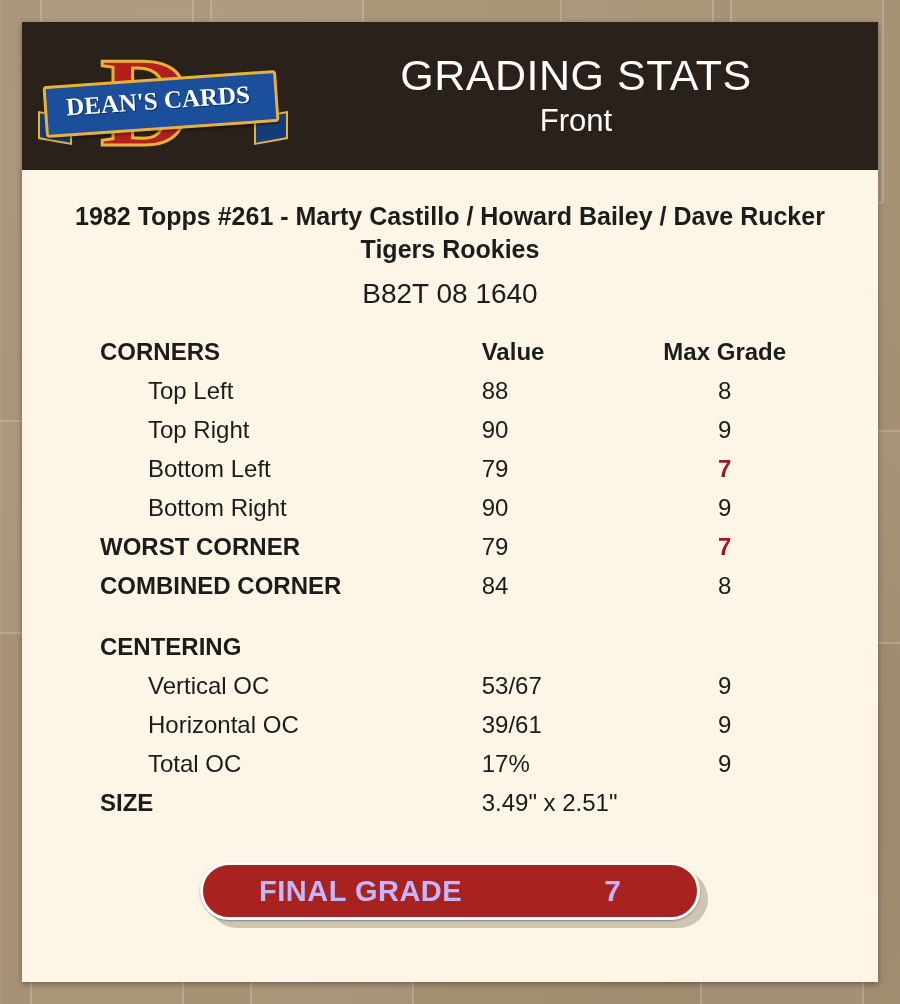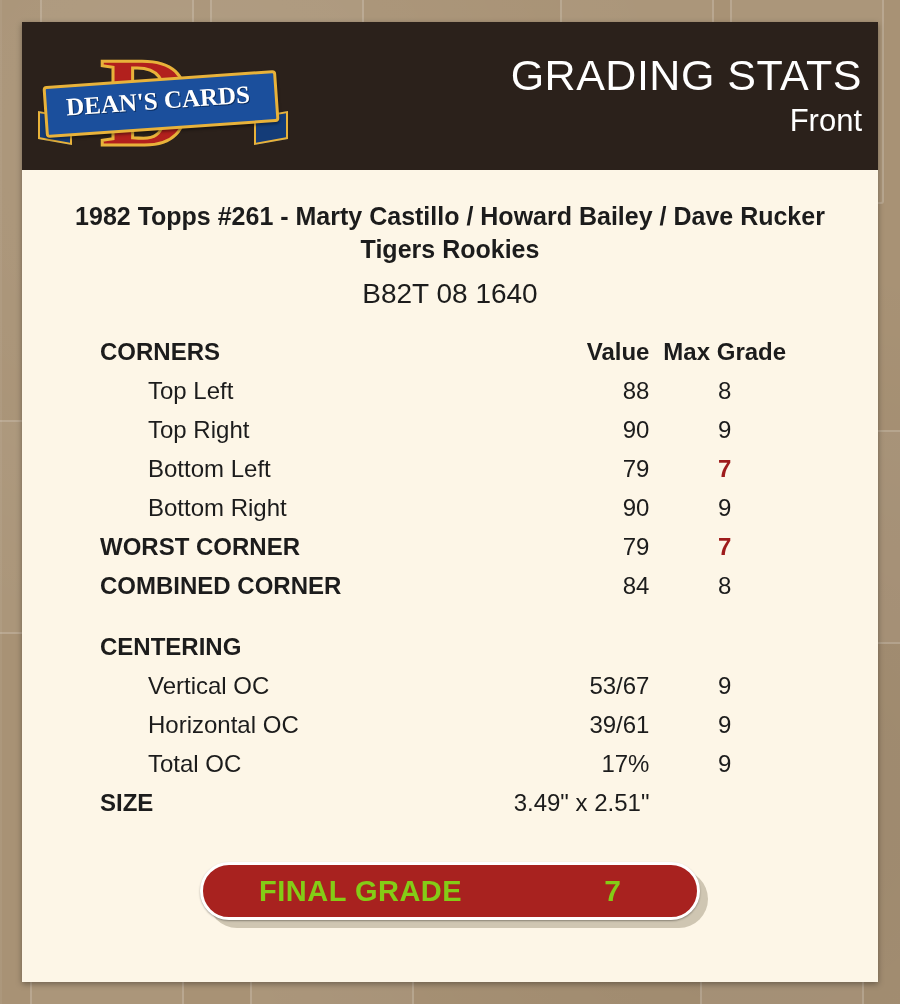--- a/index.html
+++ b/index.html
@@ -104,21 +104,21 @@
     height: 24px;
     background: #143c78;
     border: 2px solid #e8b23a;
     transform: skewY(10deg);
   }
   .logo .ribbon-tail-l { left: 16px; }
   .logo .ribbon-tail-r { left: 232px; transform: skewY(-10deg); }
 
   .header-titles {
     flex: 1 1 auto;
-    text-align: right;
+    text-align: center;
     color: #ffffff;
     padding-right: 16px;
   }
   .header-titles .main {
     font-size: 43px;
     letter-spacing: 0.5px;
     line-height: 48px;
   }
   .header-titles .sub {
     font-size: 31px;
@@ -149,21 +149,21 @@
     width: 700px;
     margin: 16px auto;
     border-collapse: collapse;
     font-size: 24px;
   }
   table.stats td {
     padding: 3px 0;
     line-height: 33px;
   }
   td.lbl { width: 360px; }
-  td.val { width: 180px; text-align: right; }
+  td.val { width: 180px; text-align: left; }
   td.max { width: 160px; text-align: center; }
   .head-row td { font-weight: bold; font-size: 24px; }
   .indent { padding-left: 48px !important; }
   .bold { font-weight: bold; }
   .red { color: #9e1b1b; font-weight: bold; }
   .spacer td { height: 16px; padding: 0; line-height: 16px; }
   .size-val { text-align: center; padding-right: 30px; }
 
   .final-wrap {
     margin: 40px auto 0 auto;
@@ -182,21 +182,21 @@
   .final {
     position: relative;
     width: 500px;
     height: 58px;
     border-radius: 29px;
     background: #a8221f;
     border: 3px solid #ffffff;
     box-sizing: border-box;
     display: flex;
     align-items: center;
-    color: #84cc16;
+    color: #c4b5fd;
     font-weight: bold;
     font-size: 29px;
     box-shadow: 0 1px 2px rgba(0,0,0,0.35);
   }
   .final .fg-label { padding-left: 56px; letter-spacing: 0.5px; }
   .final .fg-value { margin-left: auto; padding-right: 76px; font-size: 30px; }
 </style>
 </head>
 <body>
 

